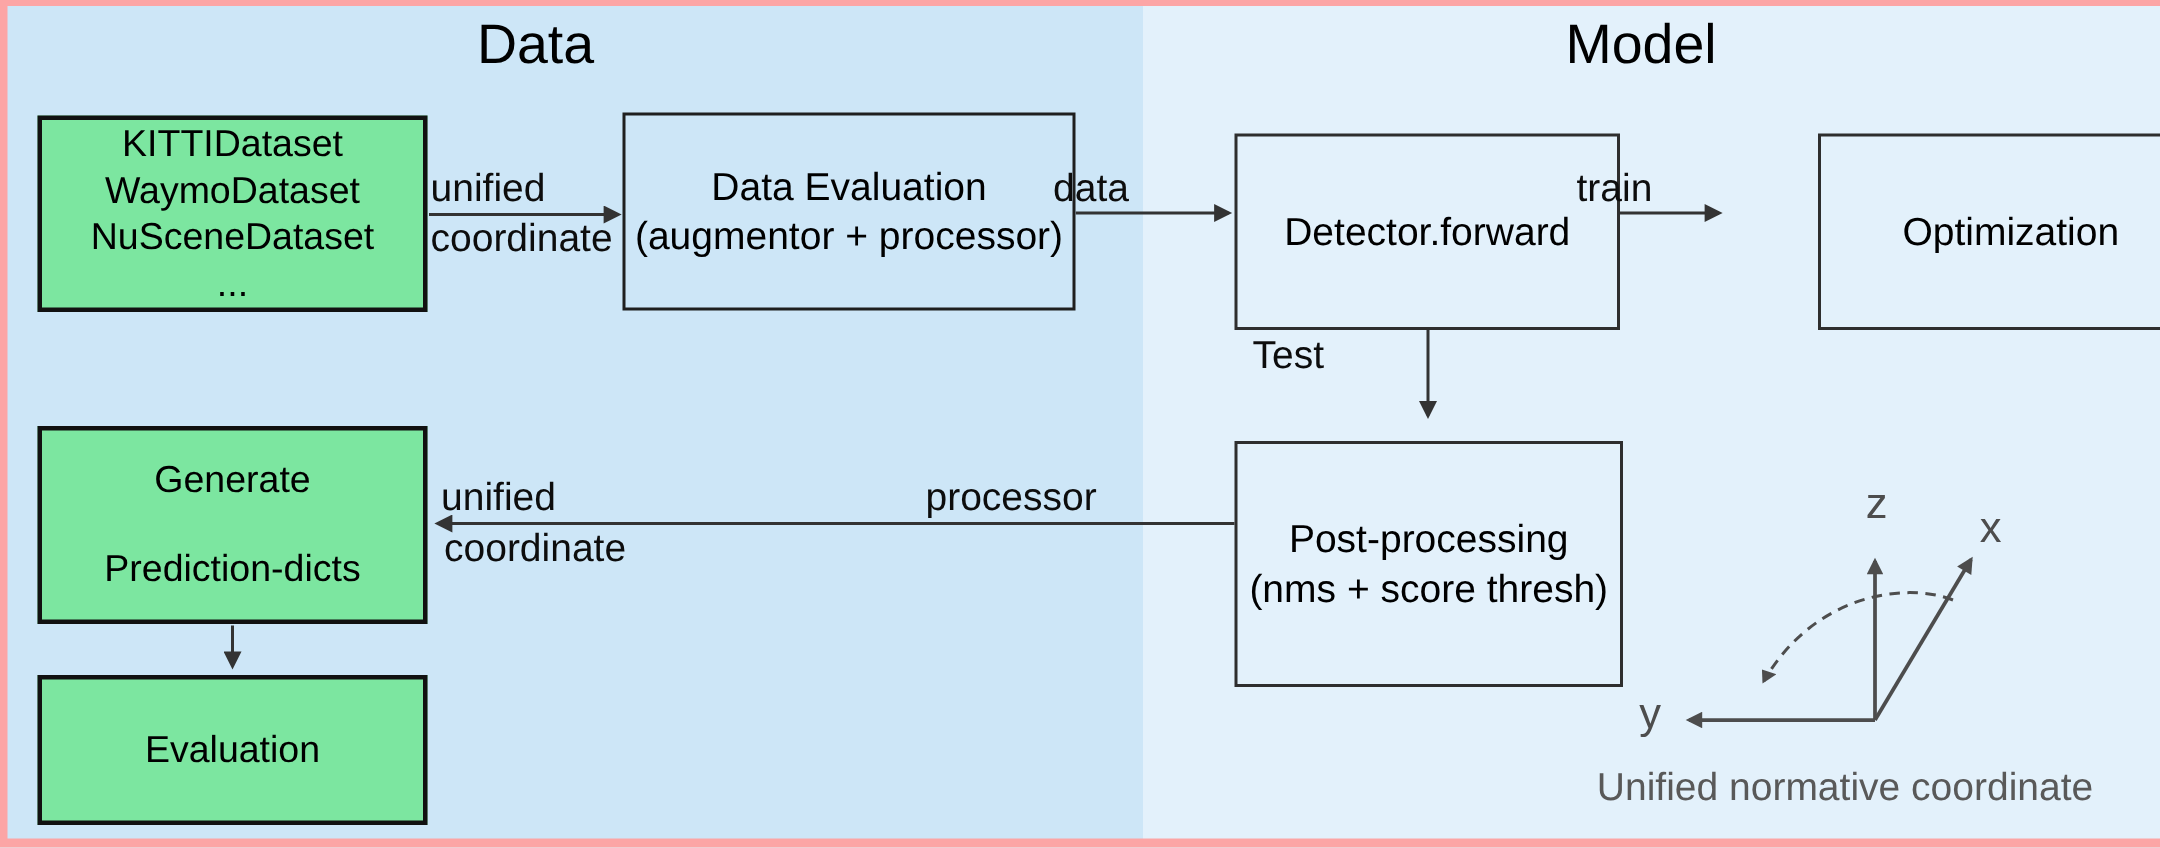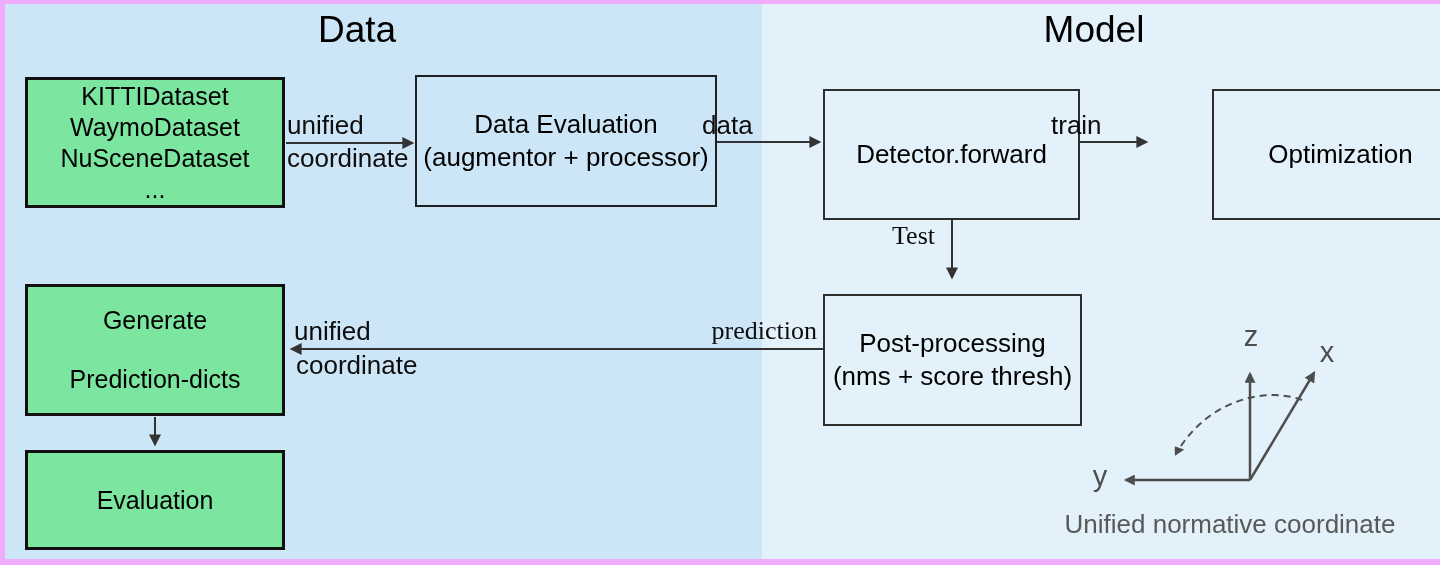--- a/index.html
+++ b/index.html
@@ -7,36 +7,36 @@
     --data-panel:#cde6f7;
     --model-panel:#e3f1fb;
     --box-border:#1f1f1f;
     --arrow:#333333;
     --axis-gray:#4d4d4d;
     --caption-gray:#595959;
     --text:#000000;
   }
   *{margin:0;padding:0;box-sizing:border-box;}
   body{background:#ffffff;font-family:"Liberation Sans","DejaVu Sans",sans-serif;}
-  .stage{position:relative;width:1440px;height:565px;background:#f0abfc;overflow:hidden;}
+  .stage{position:relative;width:1440px;height:565px;background:#fca5a5;overflow:hidden;}
   .panel{position:absolute;top:4px;height:555px;}
   .panel.data{left:5px;width:757px;background:var(--data-panel);}
   .panel.model{left:762px;width:678px;background:var(--model-panel);}
   .section-title{position:absolute;top:11px;width:160px;text-align:center;
     font-size:37px;color:var(--text);line-height:1.0;}
   .box{position:absolute;display:flex;flex-direction:column;justify-content:center;
     align-items:center;text-align:left;color:var(--text);}
   .box.green{background:var(--green-fill);border:3px solid #111111;}
   .box.light-left{background:var(--data-panel);border:2px solid var(--box-border);}
   .box.light-right{background:var(--model-panel);border:2px solid #2e2e2e;margin-top:12px;}
   .box .line{font-size:26px;line-height:33px;white-space:nowrap;}
   .box.green .line{font-size:25px;line-height:31px;}
   .flow-label{position:absolute;font-size:26px;line-height:28px;color:#0d0d0d;white-space:nowrap;}
   .flow-label.center{text-align:left;}
-  .flow-label.right{text-align:right;font-family:Liberation Serif, serif;}
+  .flow-label.right{text-align:left;}
   .axis-label{position:absolute;width:34px;text-align:center;font-size:29px;color:var(--axis-gray);}
   .coord-caption{position:absolute;left:1060px;top:509px;width:340px;text-align:center;
     font-size:26px;color:var(--caption-gray);}
   svg.overlay{position:absolute;left:0;top:0;pointer-events:none;}
   .flow-line{stroke:var(--arrow);stroke-width:2px;fill:none;}
   .axis-line{stroke:var(--axis-gray);stroke-width:2.5px;fill:none;}
   .arc-line{stroke:var(--axis-gray);stroke-width:2px;fill:none;stroke-dasharray:7 5;}
   .head-dark{fill:var(--arrow);}
   .head-gray{fill:var(--axis-gray);}
 </style>
@@ -92,21 +92,21 @@
   </div>
 
   <div class="box light-right" style="left:823px;top:77px;width:257px;height:131px;">
     <div class="line">Detector.forward</div>
   </div>
 
   <div class="box light-right" style="left:1212px;top:77px;width:257px;height:131px;">
     <div class="line">Optimization</div>
   </div>
 
-  <div class="box light-right" style="left:823px;top:282px;width:259px;height:132px;">
+  <div class="box light-right" style="left:823px;top:282px;width:259px;height:164px;">
     <div class="line">Post-processing</div>
     <div class="line">(nms + score thresh)</div>
   </div>
 
   <div class="box green" style="left:25px;top:284px;width:260px;height:132px;gap:28px;">
     <div class="line">Generate</div>
     <div class="line">Prediction-dicts</div>
   </div>
 
   <div class="box green" style="left:25px;top:450px;width:260px;height:100px;">
@@ -115,21 +115,21 @@
 
   <div class="flow-label center" style="left:287px;top:111px;width:126px;">unified</div>
   <div class="flow-label center" style="left:287px;top:144px;width:126px;">coordinate</div>
 
   <div class="flow-label center" style="left:702px;top:111px;width:120px;">data</div>
 
   <div class="flow-label center" style="left:1051px;top:111px;width:120px;">train</div>
 
   <div class="flow-label right" style="left:835px;top:222px;width:100px;">Test</div>
 
-  <div class="flow-label right" style="left:617px;top:317px;width:200px;">prediction</div>
+  <div class="flow-label right" style="left:617px;top:317px;width:200px;">processor</div>
   <div class="flow-label center" style="left:294px;top:317px;width:120px;">unified</div>
   <div class="flow-label center" style="left:296px;top:351px;width:120px;">coordinate</div>
 
   <div class="axis-label" style="left:1234px;top:320px;">z</div>
   <div class="axis-label" style="left:1310px;top:336px;">x</div>
   <div class="axis-label" style="left:1083px;top:460px;">y</div>
   <div class="coord-caption">Unified normative coordinate</div>
 
 </div>
 

